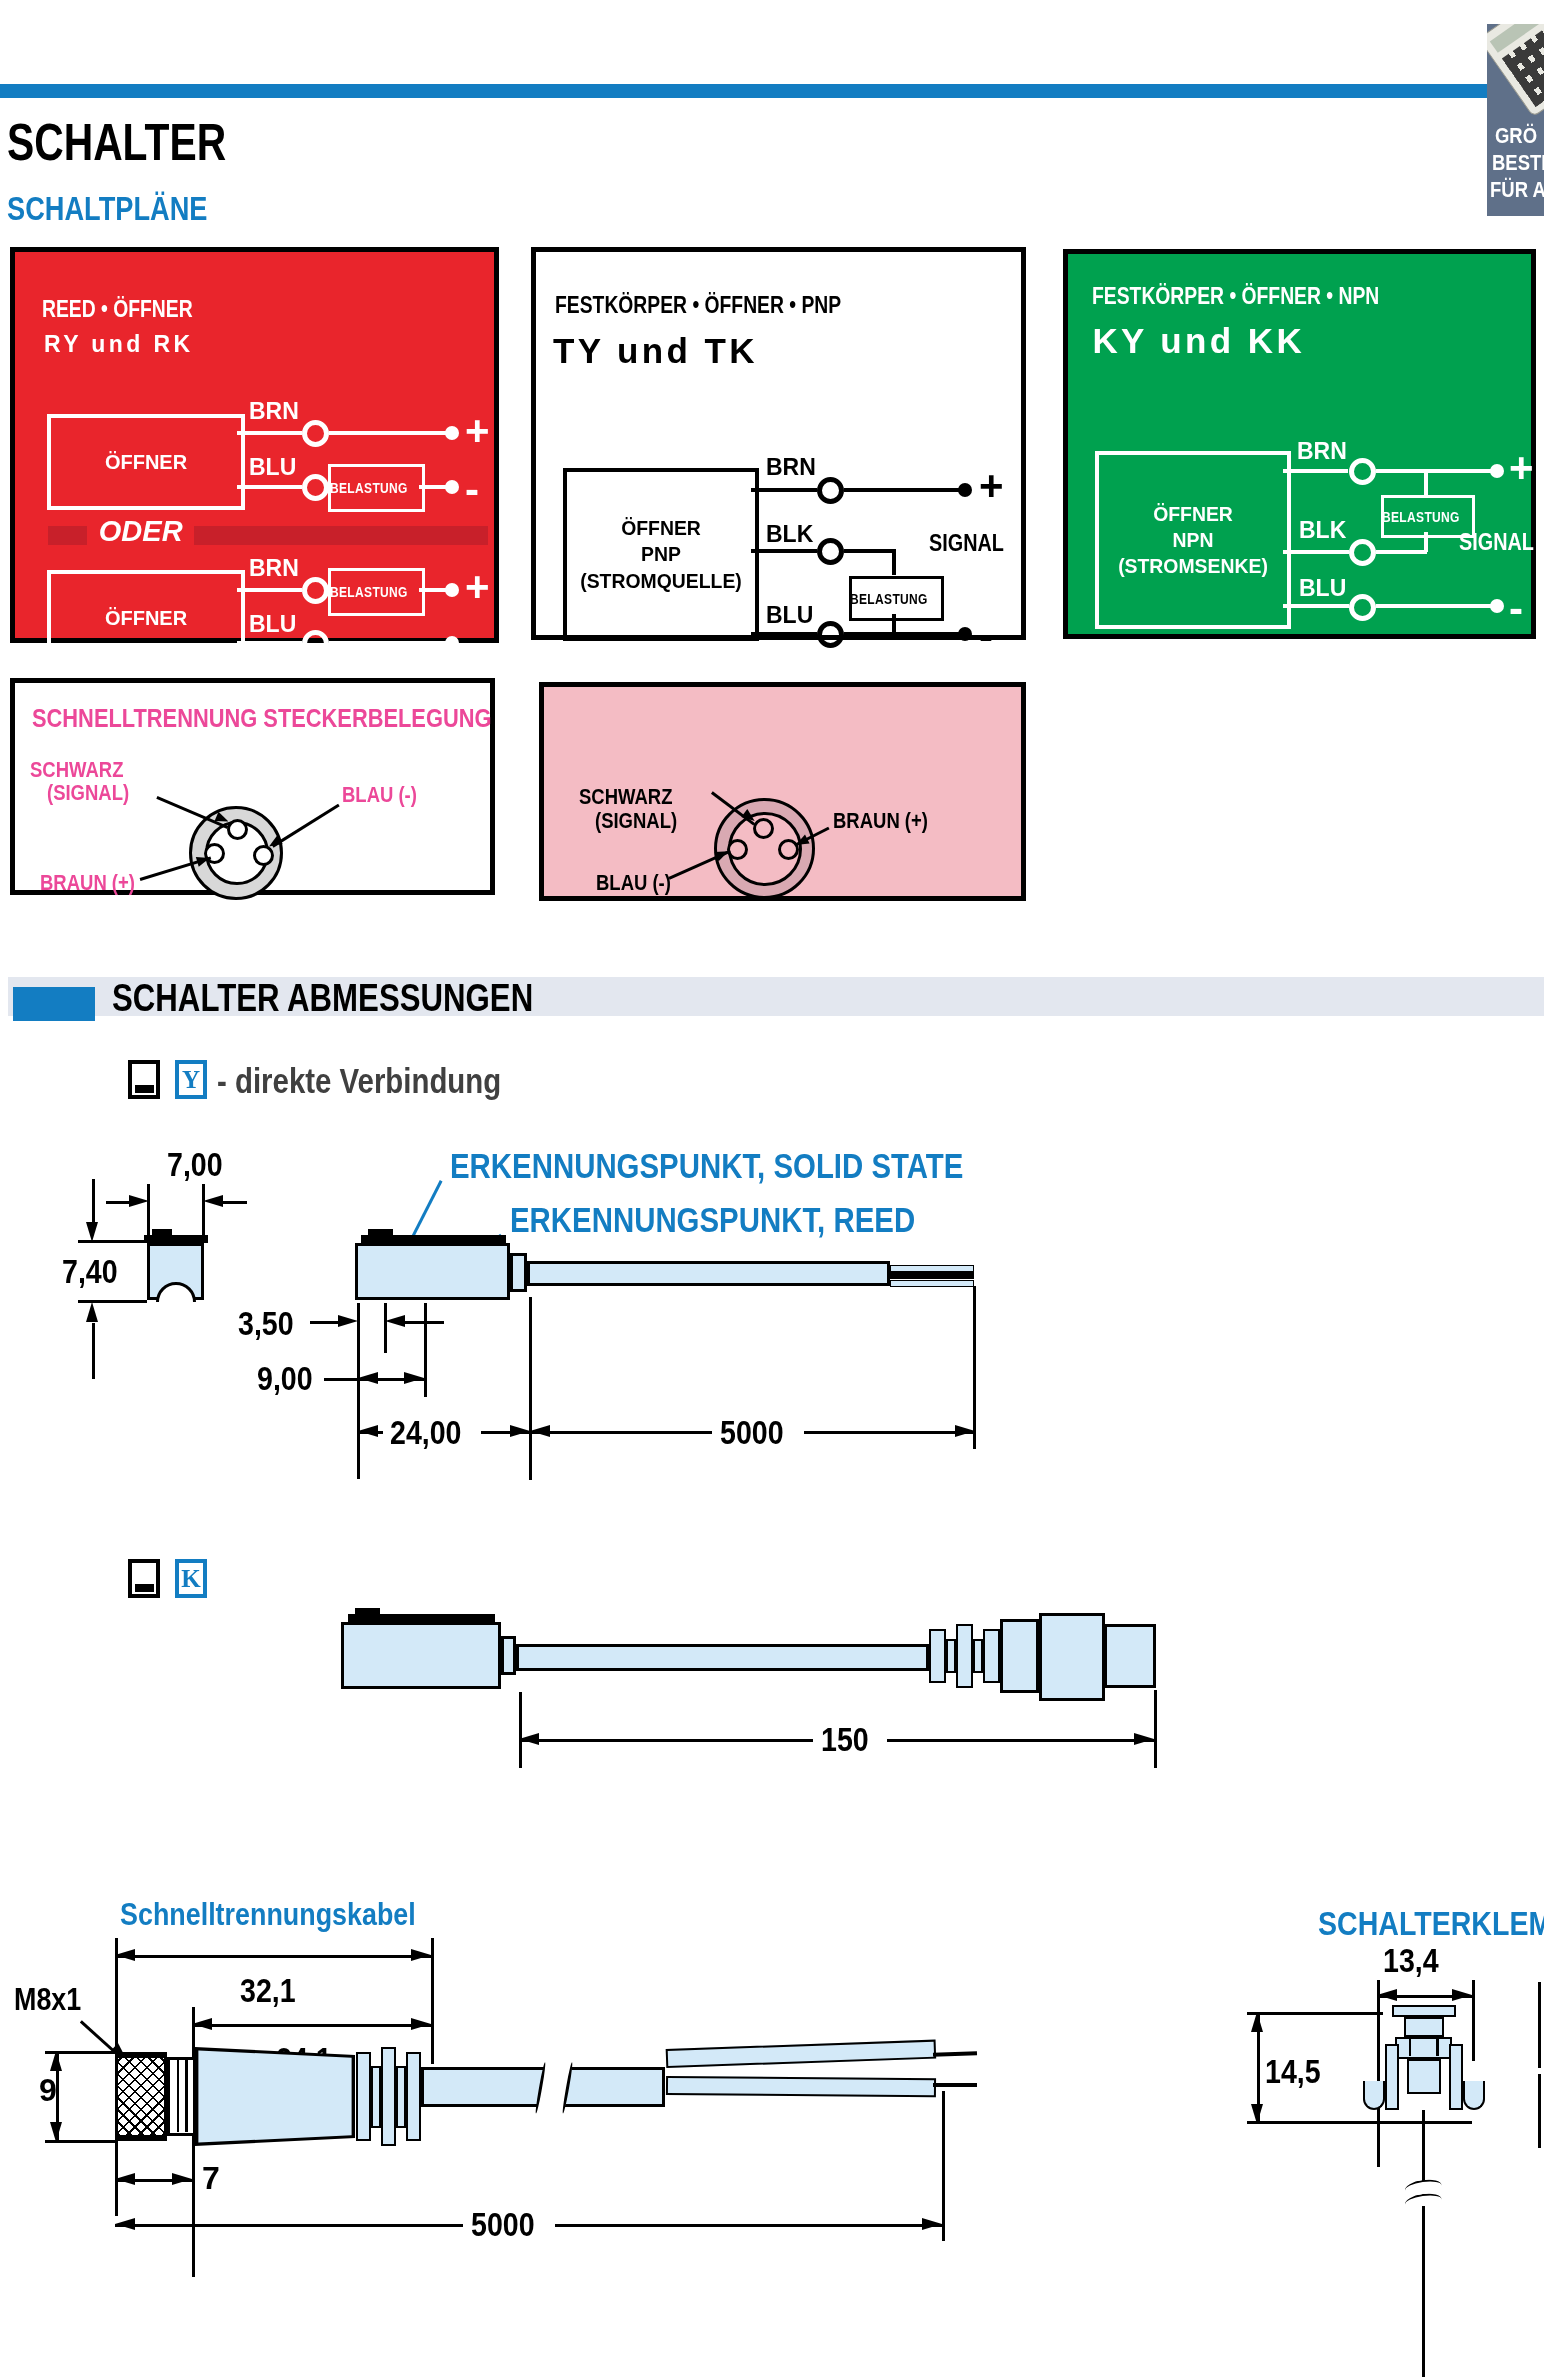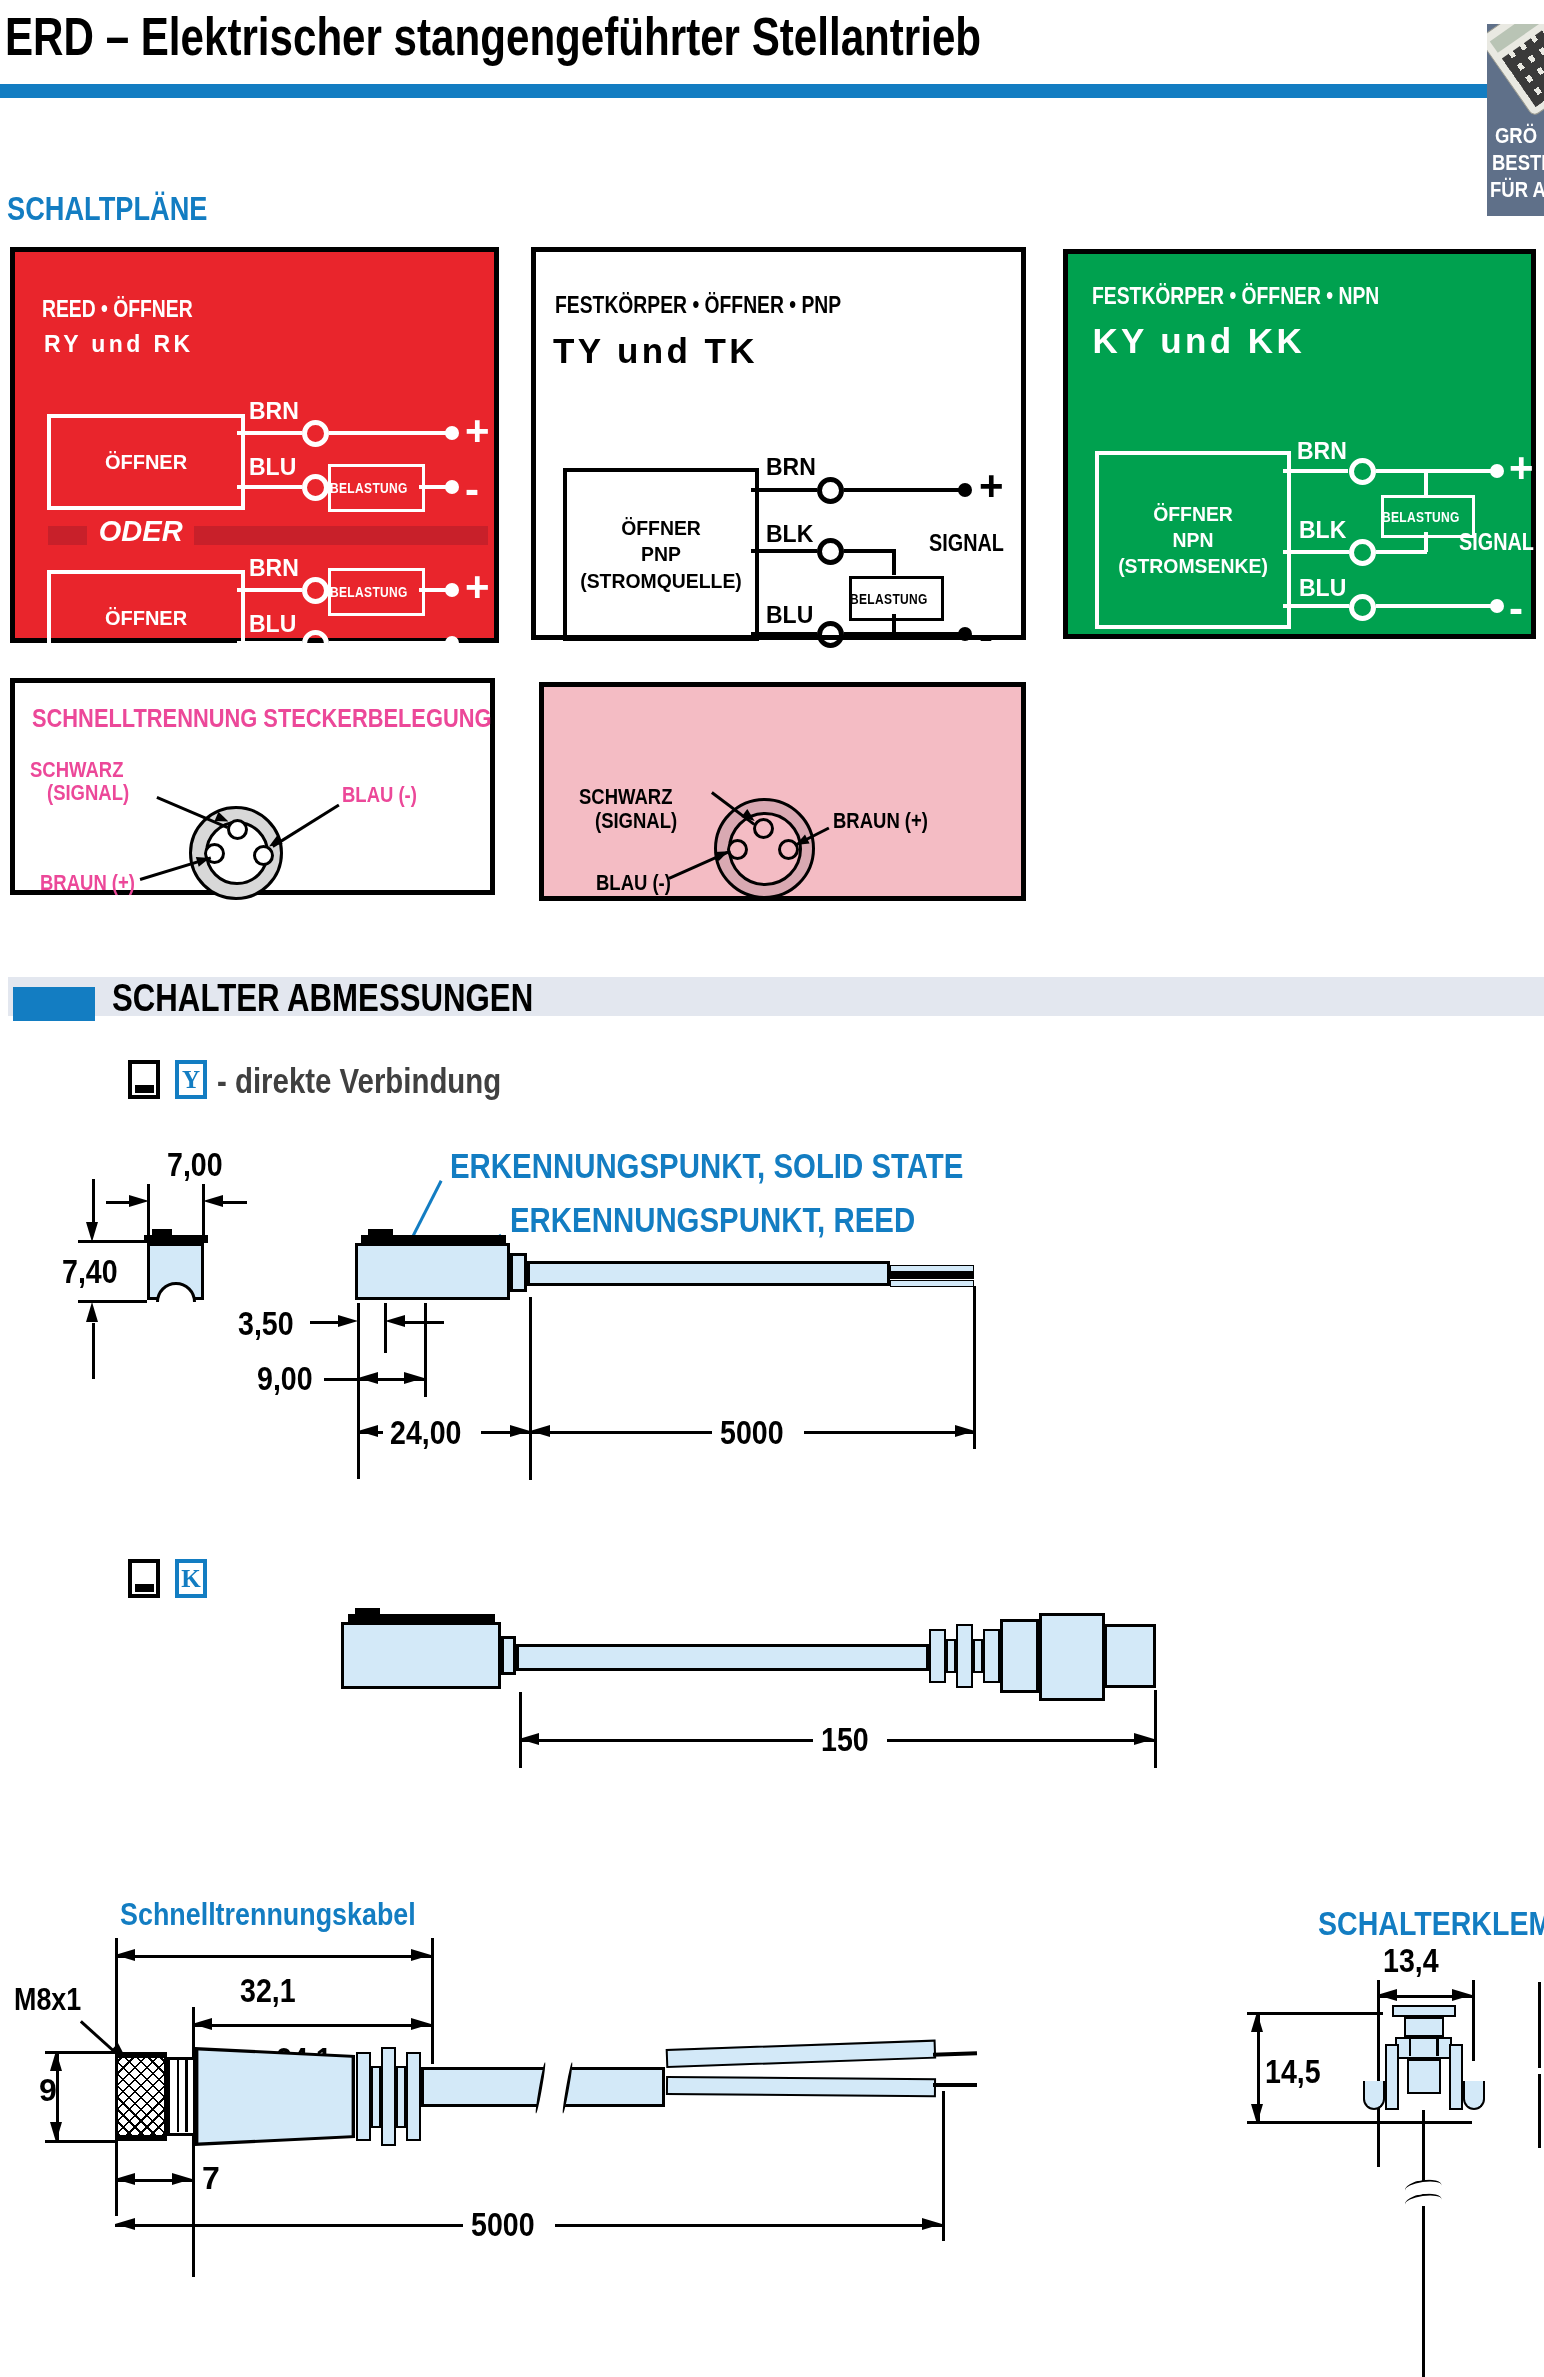--- a/index.html
+++ b/index.html
@@ -40,37 +40,37 @@
   .whitegap{position:absolute;background:#fff;}
   .codebox{position:absolute;width:32px;height:39px;border:4.2px solid #137dc2;box-sizing:border-box;display:flex;align-items:center;justify-content:center;
            color:#137dc2;font-family:"Liberation Serif",serif;font-weight:bold;font-size:25px;}
   .itemlabel{position:absolute;font-weight:bold;font-size:35px;color:#404040;line-height:1;}
 </style>
 </head>
 <body>
 
 <div class="page">
 
-  <div class="abs" style="left:5px;top:5px;font-size:54px;font-weight:bold;">
-    <span class="cond" style="transform:scaleX(.78);">ERD – Elektrischer stangengeführter Stellantrieb</span>
-  </div>
   <div class="abs" style="left:0;top:84px;width:1487px;height:14.3px;background:#137dc2;"></div>
 
   <div class="abs" style="left:1487px;top:23.6px;width:57px;height:192px;background:#5f7089;overflow:hidden;">
     <div class="abs" style="left:11.8px;top:-15px;width:71px;height:94px;background:#e9e9e2;border:1.7px solid #9a9a90;border-radius:6.7px;transform:rotate(-35deg);">
       <div class="abs" style="left:6.7px;top:8.4px;width:54px;height:13.5px;background:#b9c4b5;"></div>
       <div class="abs" style="left:6.7px;top:29px;width:56px;height:59px;background:
         repeating-linear-gradient(0deg,#3a3a3a 0 8.4px,transparent 8.4px 15px),
         repeating-linear-gradient(90deg,#3a3a3a 0 8.4px,transparent 8.4px 13.5px);"></div>
     </div>
     <div class="abs" style="left:8.4px;top:99px;color:#fff;font-weight:bold;font-size:22px;"><span class="cond">GRÖ</span></div>
     <div class="abs" style="left:5px;top:126px;color:#fff;font-weight:bold;font-size:22px;"><span class="cond">BESTI</span></div>
     <div class="abs" style="left:3.4px;top:153px;color:#fff;font-weight:bold;font-size:22px;"><span class="cond">FÜR A</span></div>
   </div>
 
+  <div class="abs" style="left:6.7px;top:113px;font-size:51px;font-weight:bold;">
+    <span class="cond" style="transform:scaleX(.8);">SCHALTER</span>
+  </div>
   <div class="abs blue" style="left:6.7px;top:189px;font-size:34px;font-weight:bold;">
     <span class="cond" style="transform:scaleX(.8);">SCHALTPLÄNE</span>
   </div>
 
   <div class="wbox" style="left:10px;top:247px;width:489px;height:396px;background:#e9252c;color:#fff;">
     <div class="abs" style="left:27px;top:44px;font-size:23px;font-weight:bold;"><span class="cond">REED • ÖFFNER</span></div>
     <div class="abs" style="left:29px;top:79px;font-size:23px;font-weight:bold;letter-spacing:3.4px;">RY und RK</div>
 
     <div class="swbox" style="left:32px;top:162px;width:190px;height:88px;">
       <span>ÖFFNER</span>

